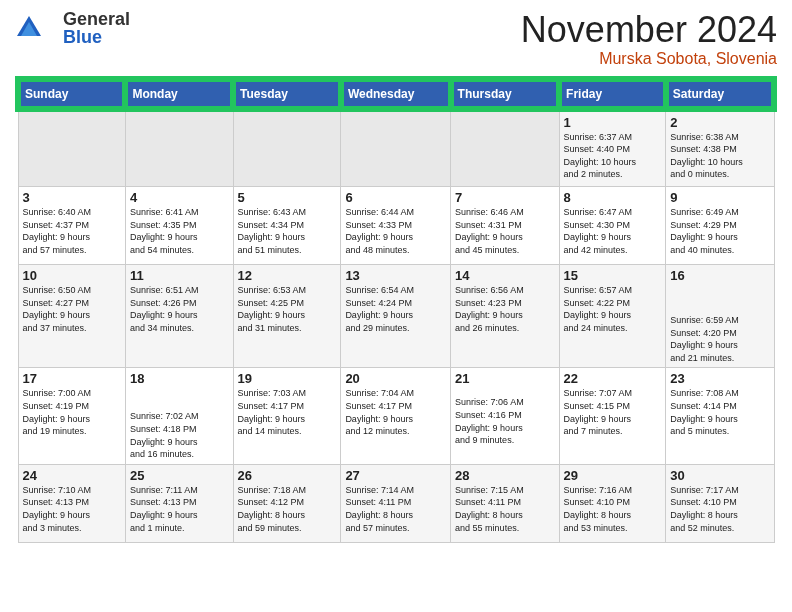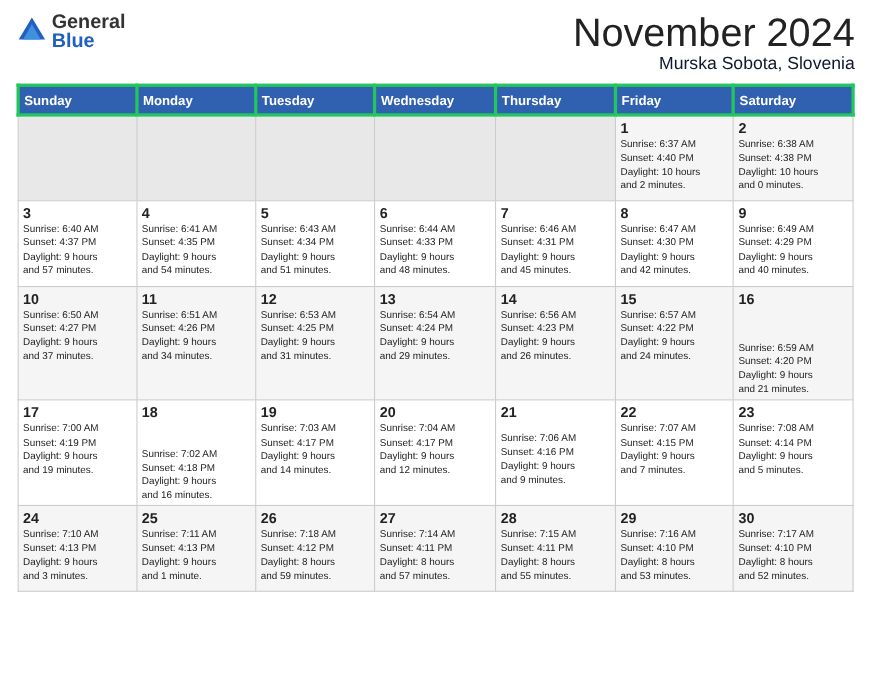--- a/index.html
+++ b/index.html
@@ -16,21 +16,21 @@
     }
     .header {
       display: flex;
       align-items: flex-start;
       justify-content: space-between;
       margin-bottom: 8px;
     }
     .logo {
       display: flex;
       align-items: center;
-      gap: 4px;
+      gap: 20px;
     }
     .logo-text {
       display: flex;
       flex-direction: column;
       line-height: 1;
     }
     .logo-general {
       font-size: 18px;
       font-weight: bold;
       color: #333;
@@ -48,34 +48,34 @@
       text-align: right;
     }
     .month-title {
       font-size: 36px;
       font-weight: normal;
       color: #222;
       line-height: 1.1;
     }
     .location {
       font-size: 16px;
-      color: #0f172a;
+      color: #c2410c;
     }
     table {
       width: 100%;
       border-collapse: collapse;
     }
     thead tr th {
       background: #3060b0;
       color: #fff;
       font-size: 12px;
       font-weight: bold;
       padding: 5px 4px;
       text-align: left;
-      border: 3px solid #22c55e;
+      border: 6px solid #22c55e;
     }
     tbody tr td {
       border: 1px solid #ccc;
       vertical-align: top;
       font-size: 9.5px;
       color: #222;
       padding: 3px 4px;
       width: 113px;
       height: 78px;
       background: #fff;

